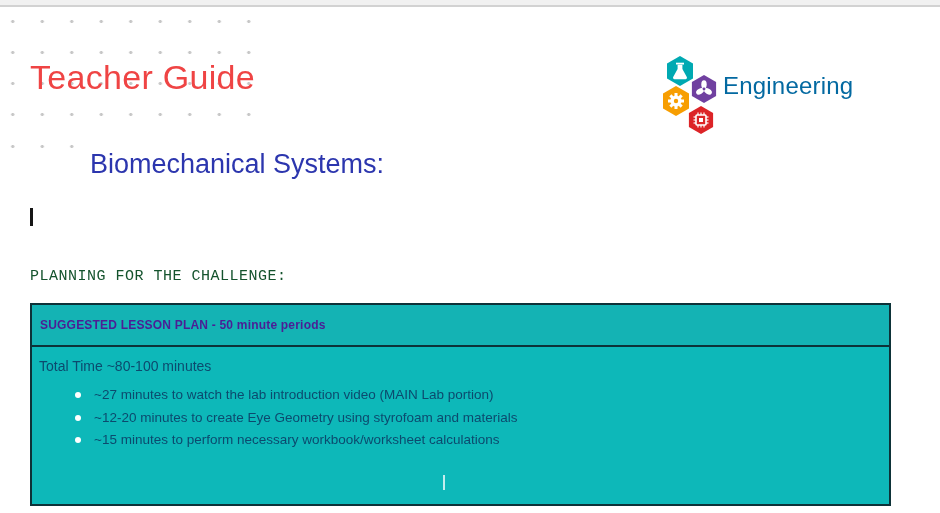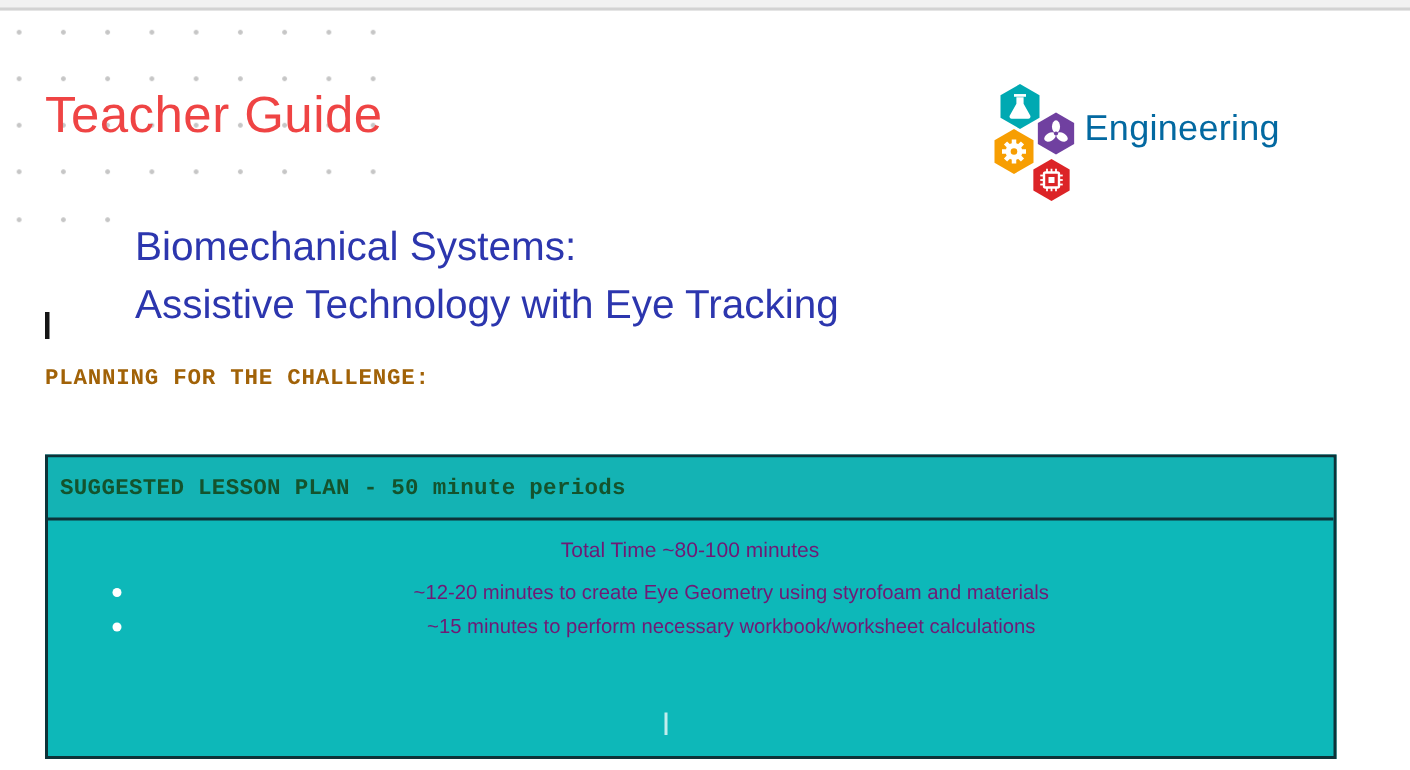--- a/index.html
+++ b/index.html
@@ -25,34 +25,34 @@
   .logo svg { display:block; }
   .logo-text { position:absolute; left:65px; top:19px; font-size:24px;
     line-height:26px; color:#0369a1; letter-spacing:0.2px; white-space:nowrap; }
 
   .subtitle { position:absolute; left:90px; top:128px; font-size:27px;
     line-height:39px; color:#2c36ae; white-space:nowrap;margin-top:17px; }
 
   .margin-caret { position:absolute; left:30px; top:208px; width:2.5px;
     height:18px; background:#161616; }
 
-  .mono-heading { position:absolute; left:30px; top:244px;
+  .mono-heading { position:absolute; left:30px; top:268px;
     font-family:"Liberation Mono","DejaVu Sans Mono",monospace;
-    font-weight:bold; font-size:15px; letter-spacing:0.5px;
-    color:#a16207; white-space:nowrap; }
+    font-weight:normal; font-size:15px; letter-spacing:0.5px;
+    color:#14532d; white-space:nowrap; }
 
   .lesson-table { position:absolute; left:30px; top:303px; width:861px;
     height:203px; border:2px solid #0d3238; background:#0db8b9;
     box-sizing:border-box; }
   .lt-header { height:40px; border-bottom:2px solid #0d3238;
     background:#14b3b4; display:flex; align-items:center;
-    padding-left:8px; font-family:Liberation Mono, monospace;
-    font-weight:bold; font-size:15px; color:#14532d; letter-spacing:0.2px;
+    padding-left:8px; font-family:Liberation Sans, sans-serif;
+    font-weight:bold; font-size:12px; color:#4c1d95; letter-spacing:0.2px;
     white-space:nowrap; overflow:hidden; }
-  .lt-body { position:relative; color:#701a75; padding:10px 8px 0 7px;text-align:center; }
+  .lt-body { position:relative; color:#0c4a6e; padding:10px 8px 0 7px; }
   .lt-total { font-size:14px; line-height:18px; }
   .lt-list { list-style:none; margin:9px 0 0 0; padding:0 0 0 55px; }
   .lt-list li { position:relative; font-size:13.5px; line-height:22.6px;
     white-space:nowrap; }
   .lt-list li::before { content:""; position:absolute; left:-19px; top:8px;
     width:6px; height:6px; border-radius:50%; background:#ffffff; }
   .table-caret { position:absolute; left:443px; top:475px; width:1.5px;
     height:15px; background:rgba(255,255,255,0.75); }
 </style>
 </head>
@@ -124,32 +124,32 @@
         </g>
       </g>
     </svg>
     <div class="logo-text">
       <div>Engineering</div>
     </div>
   </div>
 
   <div class="subtitle">
     <div>Biomechanical Systems:</div>
-    <div>Assistive Technology with Eye Tracking</div>
   </div>
 
   <div class="margin-caret"></div>
 
   <div class="mono-heading">PLANNING FOR THE CHALLENGE:</div>
 
   <div class="lesson-table">
     <div class="lt-header">SUGGESTED LESSON PLAN - 50 minute periods</div>
     <div class="lt-body">
       <div class="lt-total">Total Time ~80-100 minutes</div>
       <ul class="lt-list">
+          <li>~27 minutes to watch the lab introduction video (MAIN Lab portion)</li>
           <li>~12-20 minutes to create Eye Geometry using styrofoam and materials</li>
           <li>~15 minutes to perform necessary workbook/worksheet calculations</li>
         </ul>
     </div>
   </div>
 
   <div class="table-caret"></div>
 
 </div>
 

